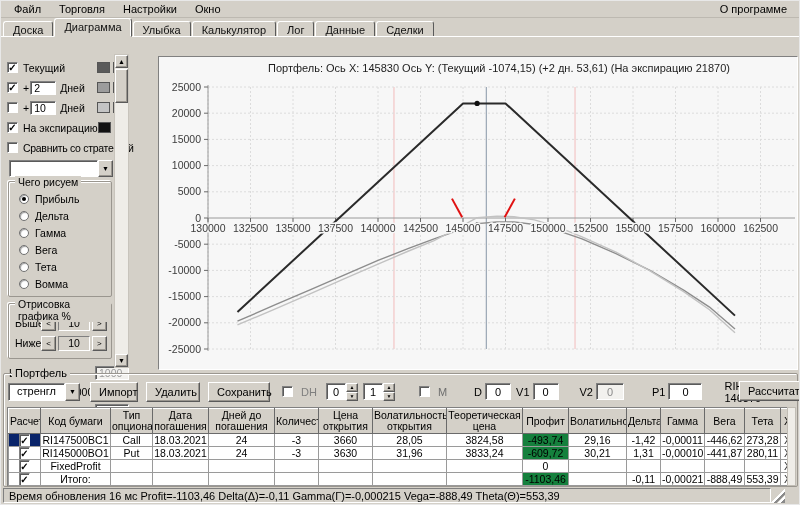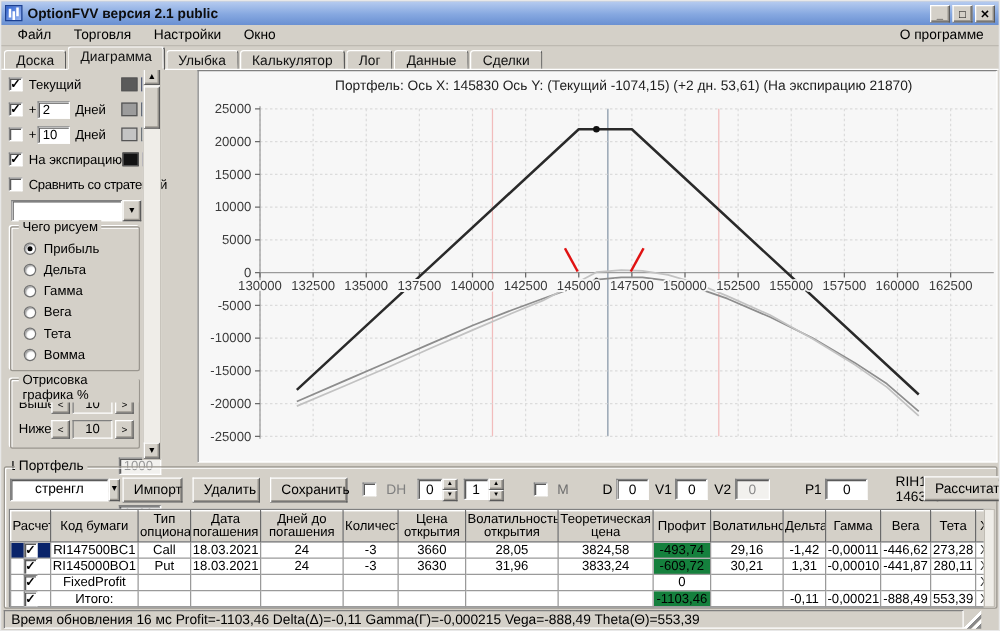--- a/index.html
+++ b/index.html
@@ -107,29 +107,20 @@
   .status-field { flex:1; height:15px; border:1px solid; border-color:#808080 #fff #fff #808080;
                   padding:1px 5px; white-space:nowrap; overflow:hidden; }
   .grip { width:14px; height:15px; background:
           linear-gradient(135deg, transparent 50%, #fff 50%, #fff 60%, #8a8a8a 60%, #8a8a8a 70%, transparent 70%, transparent 75%, #fff 75%, #fff 85%, #8a8a8a 85%); }
 </style>
 </head>
 <body>
 
 <div class="window">
 
-  <div class="titlebar">
-    <span class="app-icon"></span>
-    <span class="title-text">OptionFVV версия 2.1 public</span>
-    <span class="winbtns">
-      <span class="winbtn out">_</span>
-      <span class="winbtn out">□</span>
-      <span class="winbtn out">✕</span>
-    </span>
-  </div>
 
   <div class="menubar">
     <span class="menu-item">Файл</span>
     <span class="menu-item">Торговля</span>
     <span class="menu-item">Настройки</span>
     <span class="menu-item">Окно</span>
     <span class="menu-right">О программе</span>
   </div>
 
   <div class="tabstrip">
@@ -354,21 +345,21 @@
           <text x="340" y="15" text-anchor="middle" font-size="11" fill="#1d1d1d">Портфель: Ось X: 145830 Ось Y:  (Текущий -1074,15)  (+2 дн. 53,61)  (На экспирацию 21870)</text>
         </svg>
     </div>
   </div>
 
   <div class="portfolio">
     <span class="pf-label">Портфель</span>
 
     <div class="toolbar">
       <span class="sb-combo" style="margin:0;width:80px;height:18px">
-        <span class="box sunk" style="padding:1px 19px">стренгл</span>
+        <span class="box sunk" style="padding:1px 8px">стренгл</span>
         <span class="combo-btn out">▼</span>
       </span>
       <span class="btn out" style="margin-left:10px;width:48px">Импорт</span>
       <span class="btn out" style="margin-left:8px;width:54px">Удалить</span>
       <span class="btn out" style="margin-left:8px;width:62px">Сохранить</span>
 
       <span class="cb" style="margin-left:12px"></span>
       <span class="tb-lbl" style="color:#7f7f7f">DH</span>
 
       <span class="spin" style="margin-left:6px">
@@ -386,21 +377,21 @@
           </span>
       </span>
 
       <span class="cb" style="margin-left:24px"></span>
       <span class="tb-lbl" style="color:#6f6f6f">M</span>
 
       <span class="tb-lbl" style="margin-left:24px">D</span>
       <input class="field" style="width: 26px;" value="0">
       <span class="tb-lbl" style="margin-left:5px">V1</span>
       <input class="field" style="width: 26px;" value="0">
-      <span class="tb-lbl" style="margin-left:5px">V2</span>
+      <span class="tb-lbl" style="margin-left:21px">V2</span>
       <input class="field dis" style="width: 28px;" disabled="" value="0">
 
       <span class="tb-lbl" style="margin-left:28px">P1</span>
       <input class="field" style="width: 34px;" value="0">
 
       <span class="tb-lbl" style="margin-left:22px">RIH1 146370</span>
       <span class="tb-lbl">P2</span>
       <input class="field dis" style="width: 40px;" disabled="" value="0">
 
       <span class="btn out calc-btn">Рассчитать</span>

